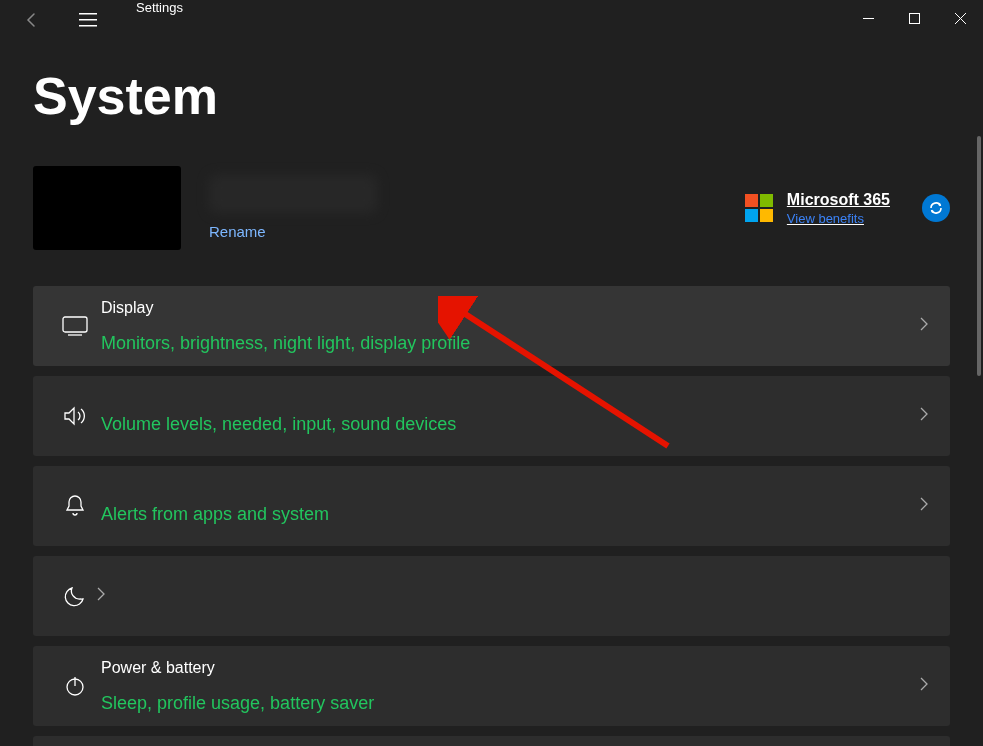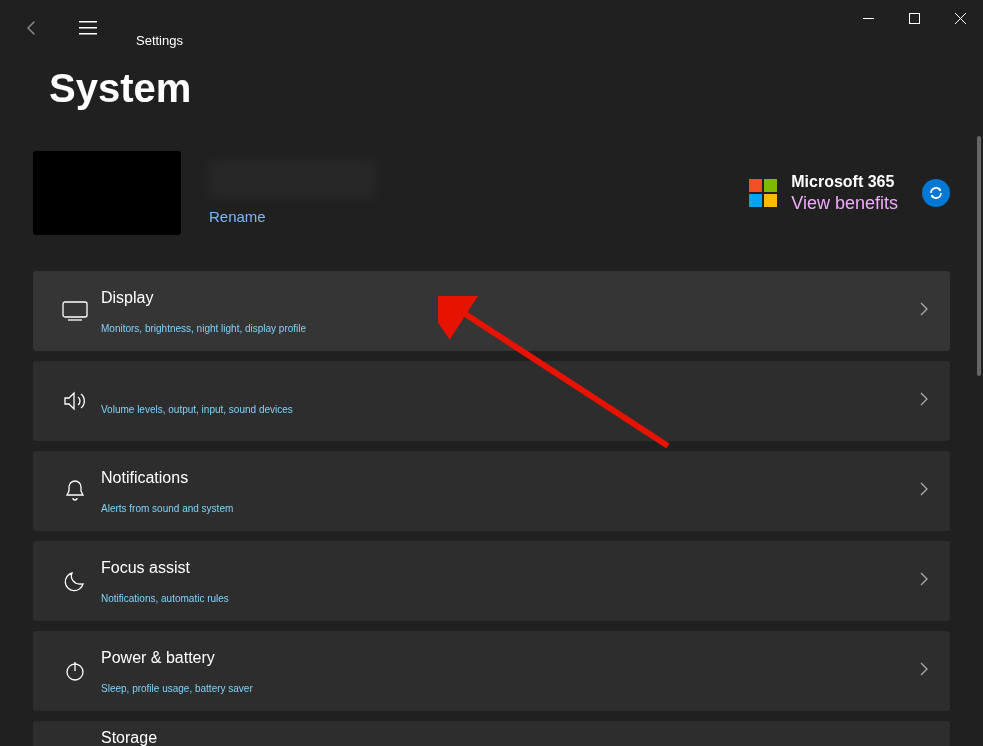--- a/index.html
+++ b/index.html
@@ -12,21 +12,21 @@
       width: 983px;
       height: 746px;
       background: #202020;
       color: #ffffff;
       overflow: hidden;
       position: relative;
       border-radius: 8px;
     }
     .titlebar {
       display: flex;
-      align-items: flex-end;
+      align-items: flex-start;
       height: 48px;
       padding-left: 12px;
     }
     .back-btn {
       width: 40px;
       height: 40px;
       display: flex;
       align-items: center;
       justify-content: center;
       color: #888;
@@ -59,24 +59,23 @@
     .win-btn {
       width: 46px;
       height: 36px;
       display: flex;
       align-items: center;
       justify-content: center;
       color: #fff;
       cursor: pointer;
     }
     .page-title {
-      font-size: 40px;
+      font-size: 52px;
       font-weight: 600;
       padding: 18px 0 0 33px;
-      margin-left: 16px;
     }
     .header-block {
       display: flex;
       align-items: center;
       padding: 40px 33px 36px 33px;
       gap: 18px;
     }
     .device-thumb {
       width: 148px;
       height: 84px;
@@ -97,21 +96,22 @@
     }
     .rename-link {
       color: #7db7ff;
       font-size: 15px;
       margin-top: 10px;
       cursor: pointer;
       display: inline-block;
     }
     .header-links {
       display: flex;
-      gap: 24px;
+      gap: 32px;
+      text-decoration: underline;
     }
     .header-link {
       display: flex;
       align-items: center;
       gap: 14px;
       cursor: pointer;
     }
     .ms-logo {
       width: 28px;
       height: 28px;
@@ -132,22 +132,22 @@
       display: flex;
       align-items: center;
       justify-content: center;
       color: #fff;
     }
     .hl-title {
       font-size: 16px;
       font-weight: 600;
     }
     .hl-sub {
-      font-size: 18px;
-      color: #f0abfc;
+      font-size: 13px;
+      color: #3b82f6;
       margin-top: 2px;
     }
     .hl-sub .dot {
       display: inline-block;
       width: 5px;
       height: 5px;
       background: #60cdff;
       border-radius: 50%;
       margin-right: 6px;
       vertical-align: middle;
@@ -176,22 +176,22 @@
     }
     .item-text {
       flex-grow: 1;
       padding-left: 4px;
     }
     .item-title {
       font-size: 16px;
       font-weight: 400;
     }
     .item-sub {
-      font-size: 10px;
-      color: #7dd3fc;
+      font-size: 18px;
+      color: #22c55e;
       margin-top: 16px;
     }
     .chevron {
       color: #aaa;
     }
     .scrollbar {
       position: absolute;
       right: 2px;
       top: 136px;
       width: 4px;
@@ -294,51 +294,46 @@
   </div>
 
   <div class="setting-item">
     <div class="item-icon">
       <svg width="26" height="22" viewBox="0 0 26 22">
           <path d="M3 8h4l5-5v16l-5-5H3z" stroke="#fff" fill="none" stroke-width="1.3"></path>
           <path d="M16 7a5 5 0 0 1 0 8M19 4a9 9 0 0 1 0 14" stroke="#fff" fill="none" stroke-width="1.3"></path>
         </svg>
     </div>
     <div class="item-text">
-      <div class="item-sub">Volume levels, output, input, sound devices</div>
+      <div class="item-sub">Volume levels, needed, input, sound devices</div>
     </div>
     <div class="chevron"><svg width="8" height="14" viewBox="0 0 8 14">
           <path d="M1 1 L7 7 L1 13" stroke="#aaa" fill="none" stroke-width="1.3"></path>
         </svg></div>
   </div>
 
   <div class="setting-item">
     <div class="item-icon">
       <svg width="22" height="24" viewBox="0 0 22 24">
           <path d="M11 2a6 6 0 0 0-6 6v4l-2 4h16l-2-4V8a6 6 0 0 0-6-6zM9 19a2 2 0 0 0 4 0" stroke="#fff" fill="none" stroke-width="1.3"></path>
         </svg>
     </div>
     <div class="item-text">
-      <div class="item-title">Notifications</div>
-      <div class="item-sub">Alerts from sound and system</div>
+      <div class="item-sub">Alerts from apps and system</div>
     </div>
     <div class="chevron"><svg width="8" height="14" viewBox="0 0 8 14">
           <path d="M1 1 L7 7 L1 13" stroke="#aaa" fill="none" stroke-width="1.3"></path>
         </svg></div>
   </div>
 
   <div class="setting-item">
     <div class="item-icon">
       <svg width="22" height="22" viewBox="0 0 22 22">
           <path d="M16 14A8 8 0 0 1 8 3a9 9 0 1 0 11 11 8 8 0 0 1-3 0z" stroke="#fff" fill="none" stroke-width="1.3"></path>
         </svg>
-    </div>
-    <div class="item-text">
-      <div class="item-title">Focus assist</div>
-      <div class="item-sub">Notifications, automatic rules</div>
     </div>
     <div class="chevron"><svg width="8" height="14" viewBox="0 0 8 14">
           <path d="M1 1 L7 7 L1 13" stroke="#aaa" fill="none" stroke-width="1.3"></path>
         </svg></div>
   </div>
 
   <div class="setting-item">
     <div class="item-icon">
       <svg width="22" height="22" viewBox="0 0 22 22">
           <circle cx="11" cy="12" r="8" stroke="#fff" fill="none" stroke-width="1.3"></circle>

